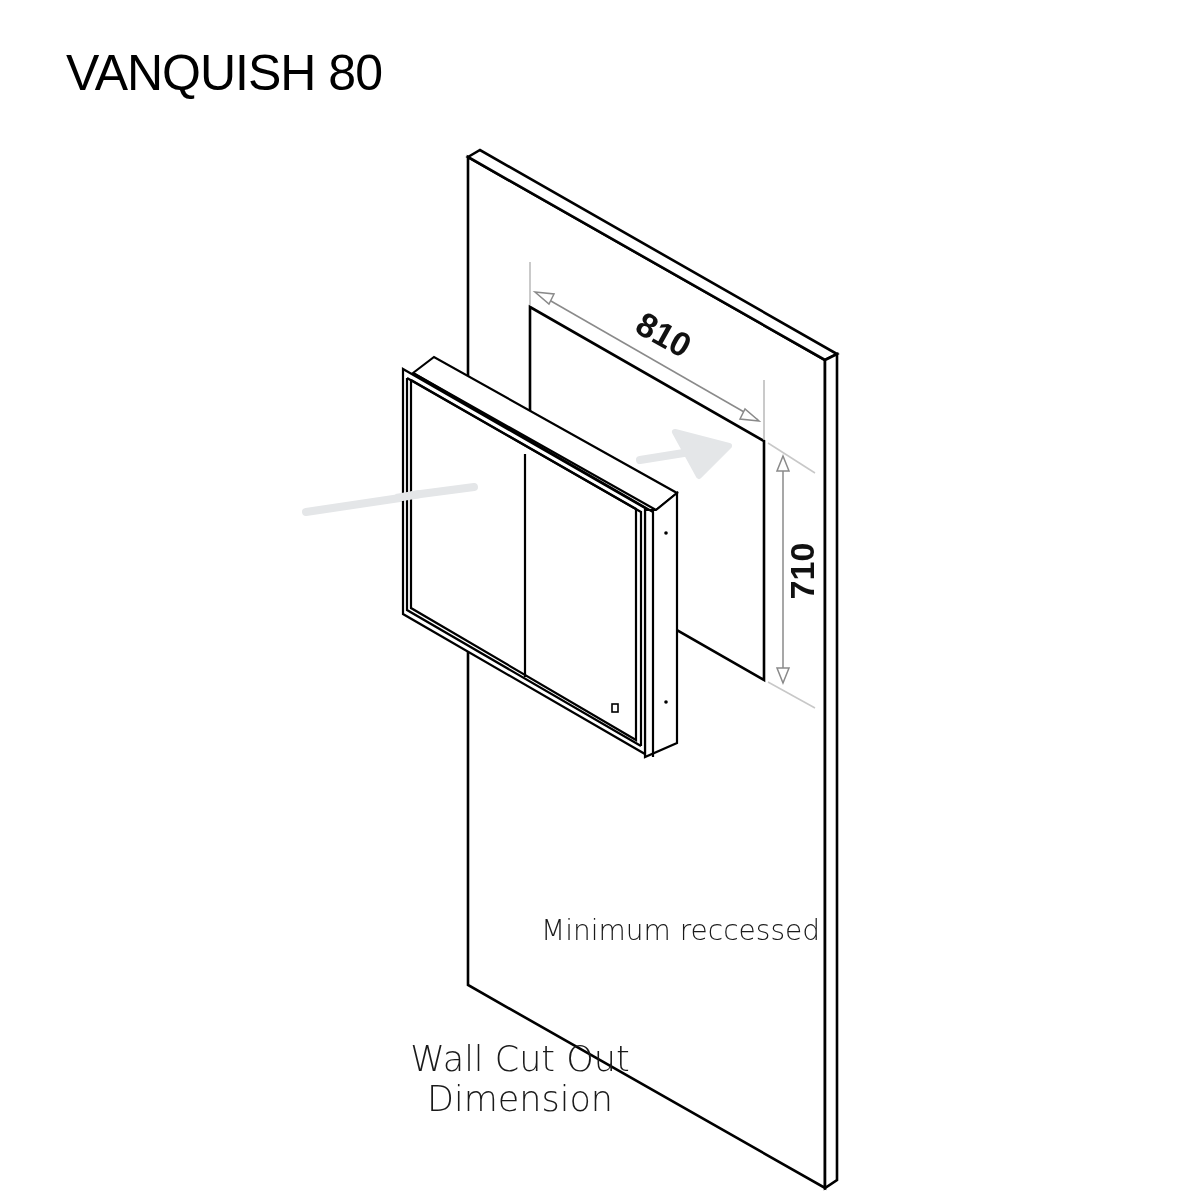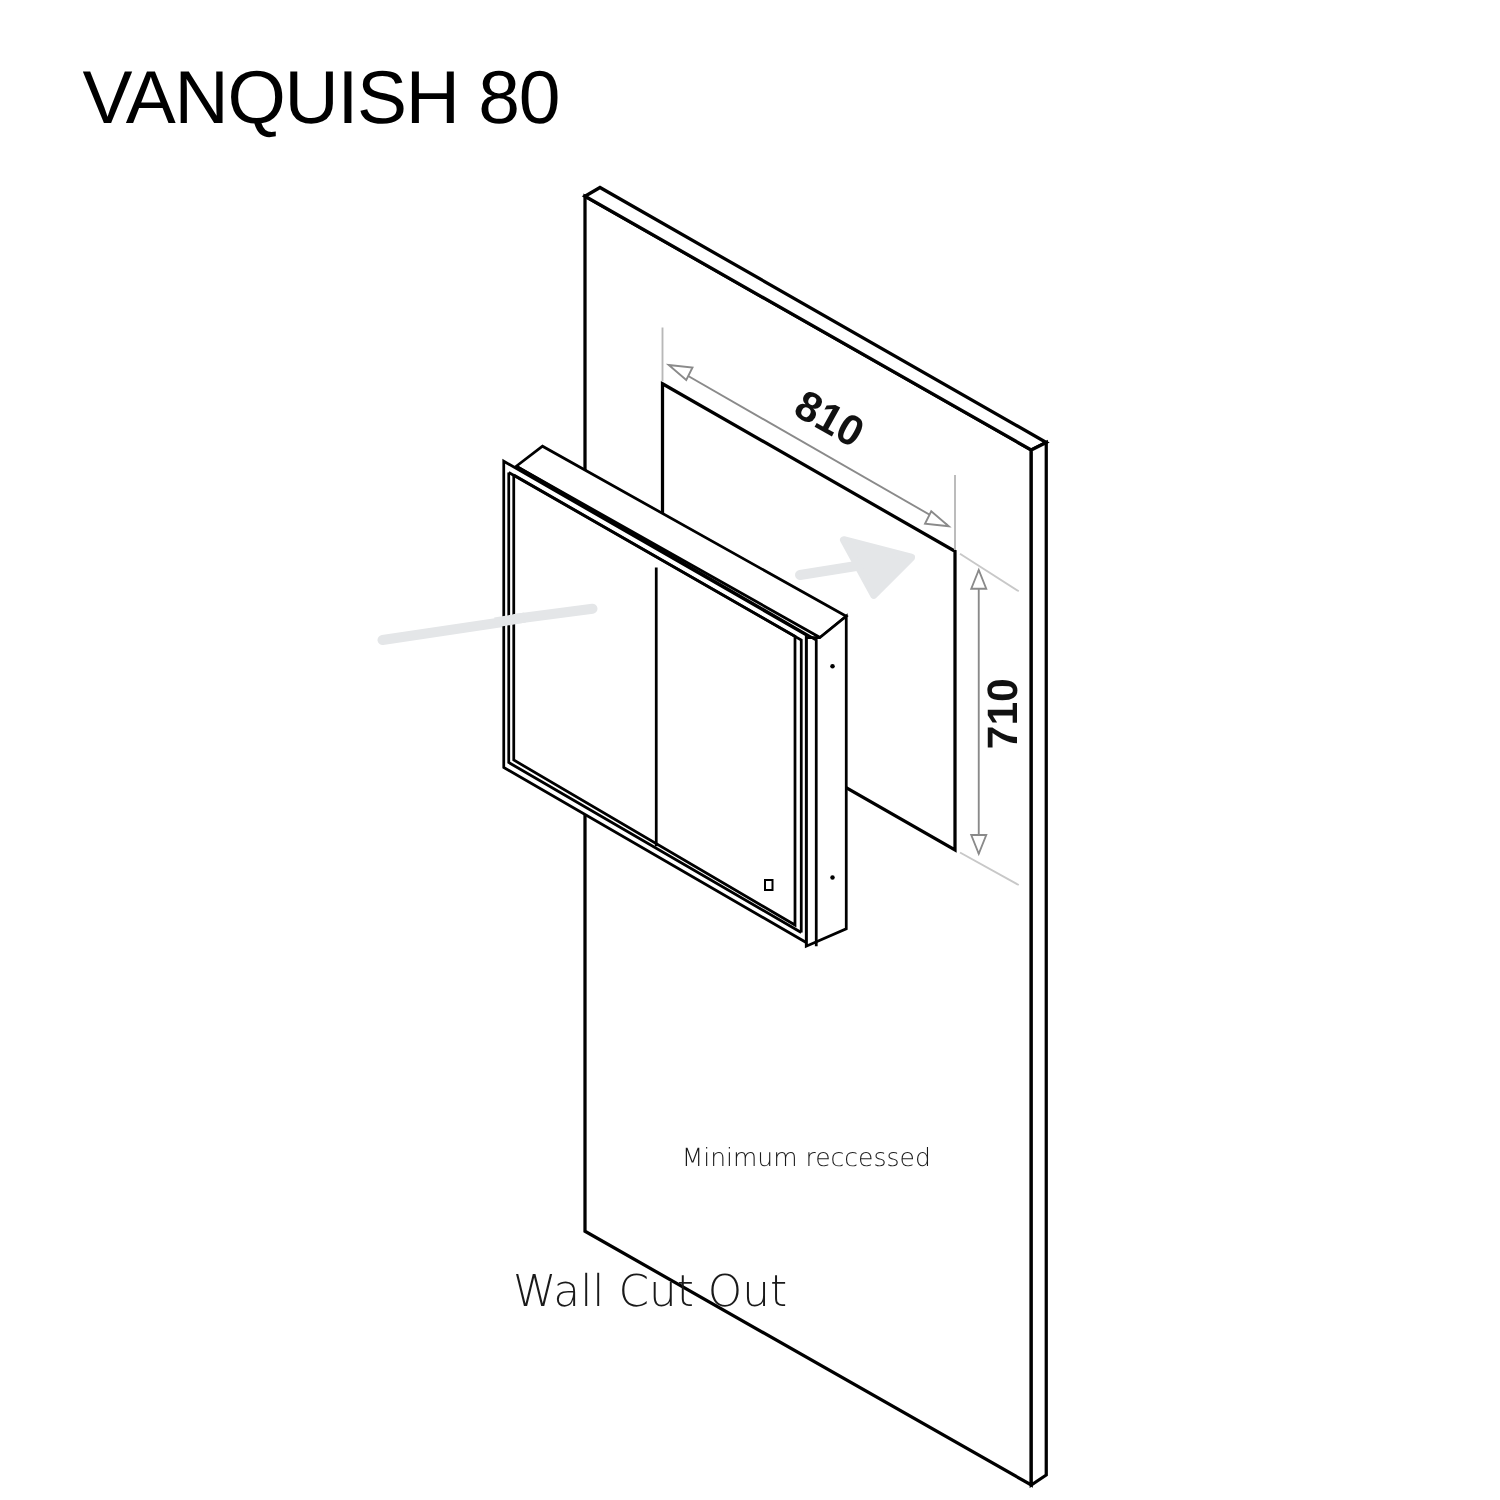--- a/index.html
+++ b/index.html
@@ -1,31 +1,31 @@
 <!DOCTYPE html>
 <html><head>
   <meta charset="utf-8">
   <style>
     html, body { margin: 0; padding: 0; background: #ffffff; }
     body { width: 1200px; height: 1200px; position: relative; overflow: hidden; }
     .title {
       position: absolute; left: 66px; top: 48px;
       font-family: "Liberation Sans", sans-serif;
-      font-size: 60px; font-weight: 400; color: #000000;
+      font-size: 50px; font-weight: 400; color: #000000;
       letter-spacing: -1px; line-height: 1;
     }
     svg.drawing { position: absolute; left: 0; top: 0; }
     .note {
       position: absolute;
       font-family: "DejaVu Sans", sans-serif;
       color: #1a1a1a; text-align: center; line-height: 1.15;
     }
-    .note-depth { left: 470px; top: 915px; width: 350px; font-size: 20px; font-weight: 300; }
+    .note-depth { left: 470px; top: 915px; width: 350px; font-size: 28px; font-weight: 300; text-align: right; }
     .note-depth b { font-weight: 700; }
-    .note-cutout { left: 385px; top: 1014px; width: 270px; font-size: 35px; font-weight: 300; }
+    .note-cutout { left: 385px; top: 1039px; width: 270px; font-size: 35px; font-weight: 300; }
   </style>
 </head>
 <body>
 
 <div class="title">VANQUISH 80</div>
 
 <svg class="drawing" width="1200" height="1200" viewBox="0 0 1200 1200">
 
   <g fill="none" stroke="#000" stroke-width="2.6" stroke-linejoin="miter">
 
@@ -88,13 +88,14 @@
   <line x1="413" y1="495" x2="474" y2="487" stroke="#e4e6e8" stroke-width="8" stroke-linecap="round"></line>
   <line x1="396" y1="498" x2="420" y2="494" stroke="#e4e6e8" stroke-width="8"></line>
 </svg>
 
 <div class="note note-depth">
   <div>Minimum reccessed</div>
 </div>
 
 <div class="note note-cutout">
   <div>Wall Cut Out</div>
+  <div>Dimension</div>
 </div>
 
 </body></html>

